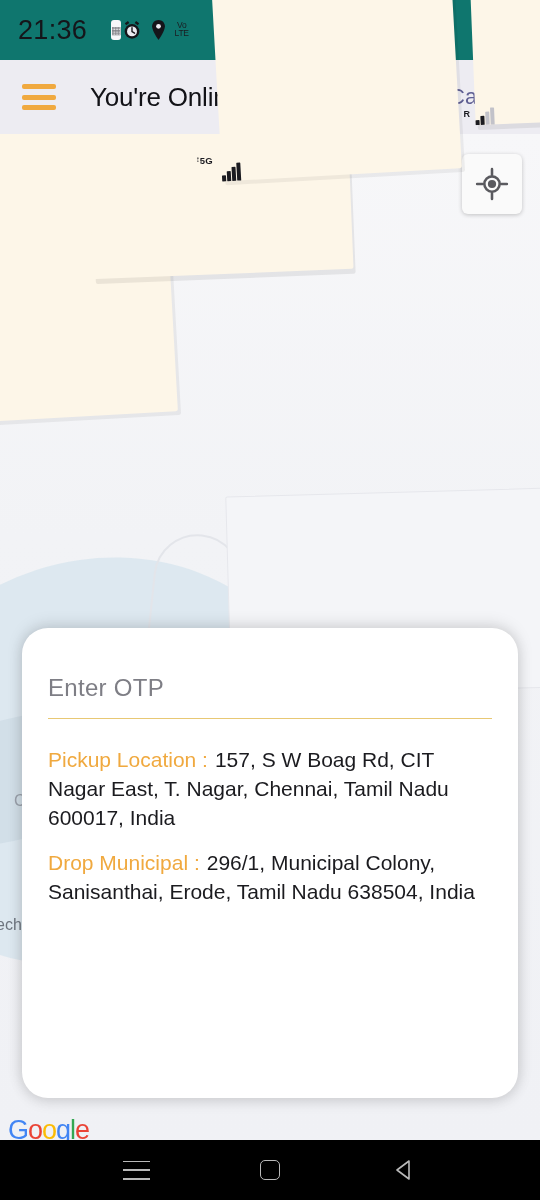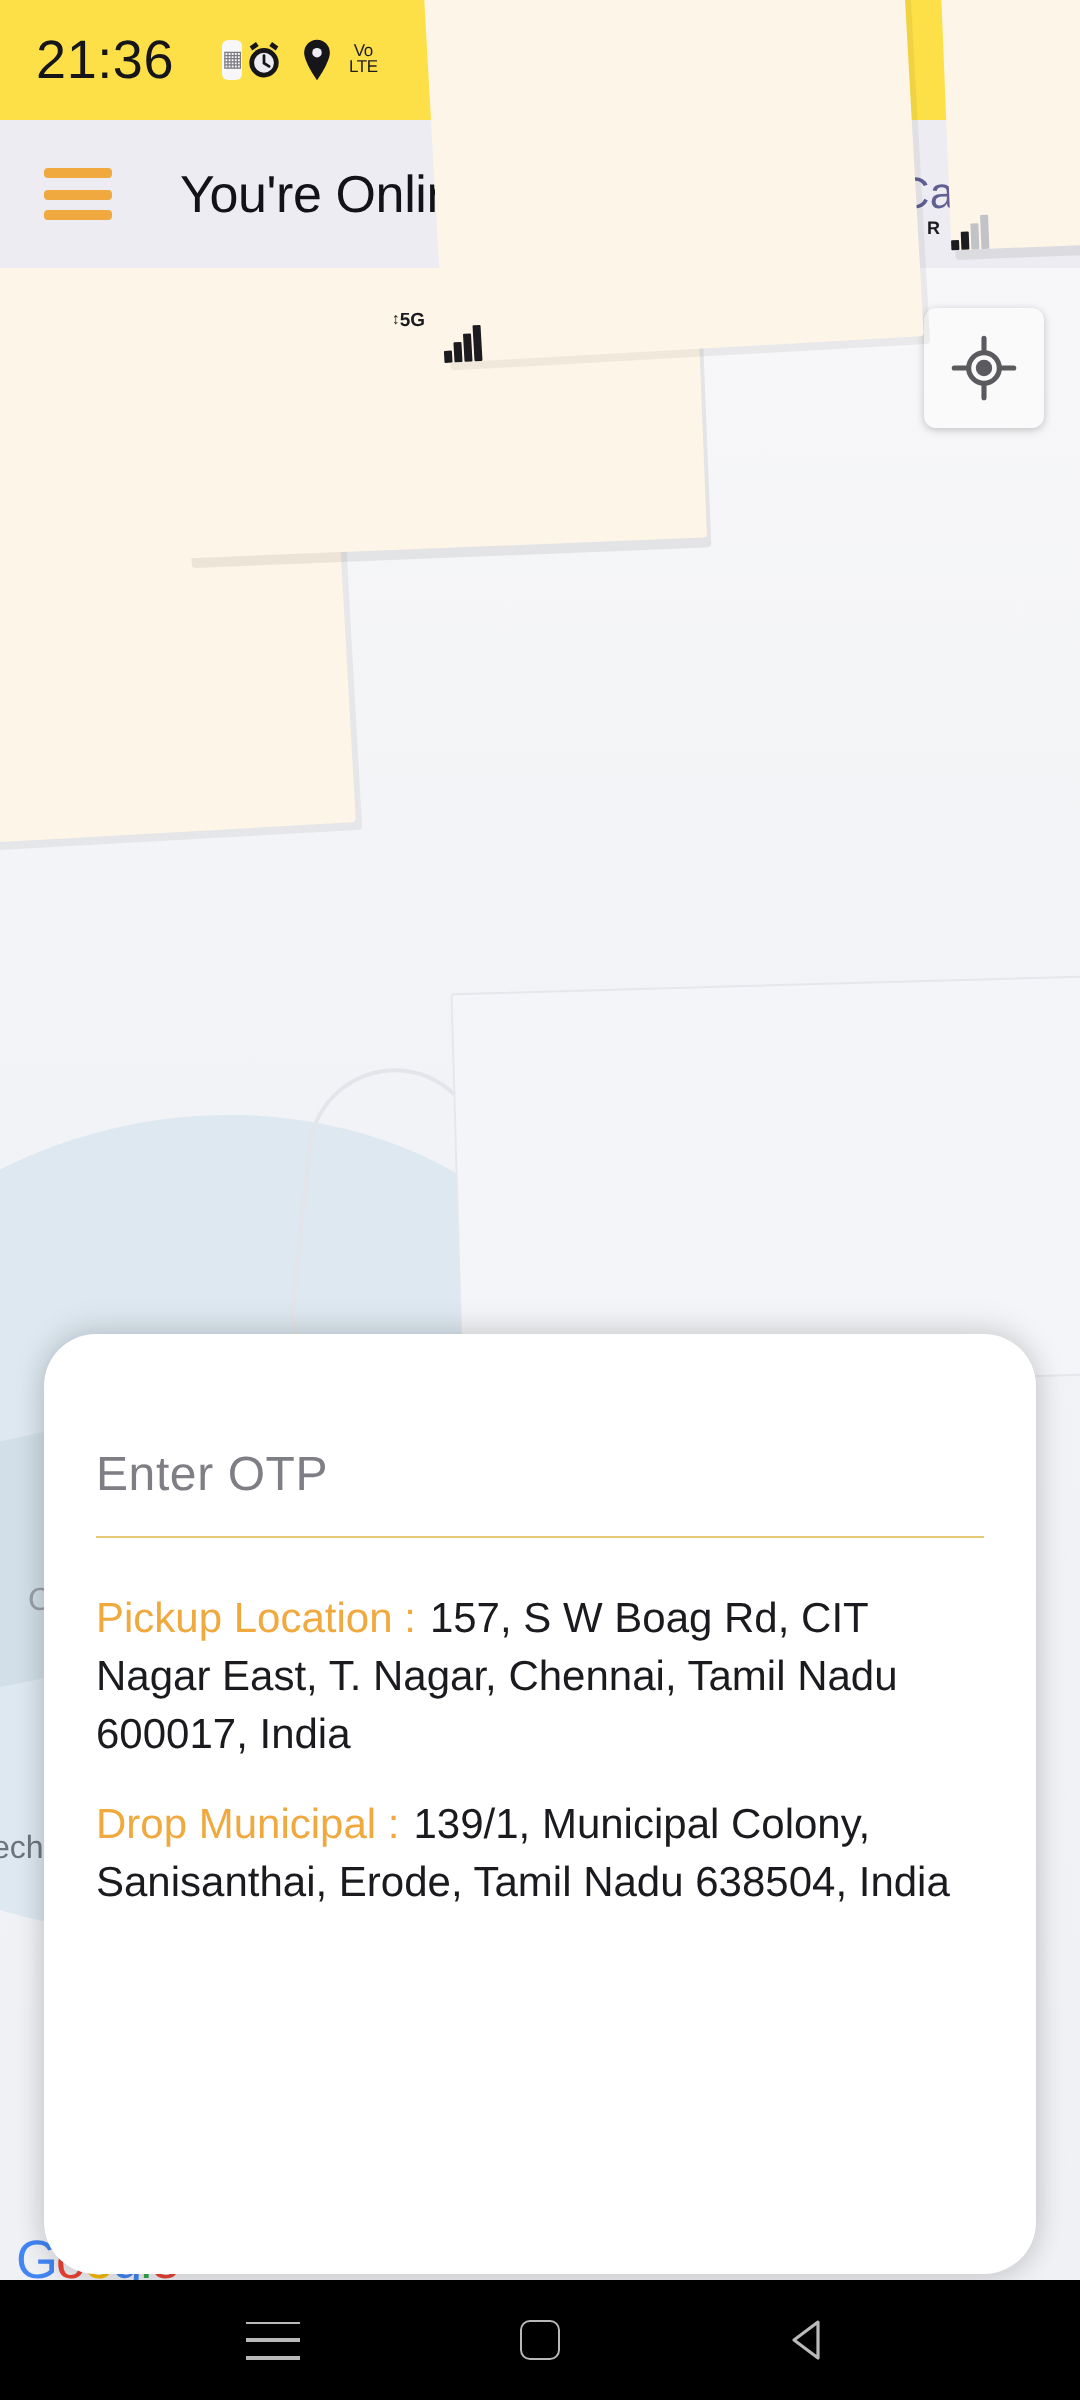--- a/index.html
+++ b/index.html
@@ -9,21 +9,21 @@
     background:#000; overflow:hidden;
   }
   #app {
     position:relative; width:540px; height:1200px; overflow:hidden;
     background:#f3f2f7;
   }
 
   
   .statusbar {
     position:absolute; top:0; left:0; width:540px; height:60px;
-    background:#fde047; display:flex; align-items:center;
+    background:#0f766e; display:flex; align-items:center;
     padding:0 18px; z-index:40;
   }
   .sb-time {
     font-size:27px; color:#15151a; letter-spacing:0.3px;
     font-family:"Liberation Sans", sans-serif;
   }
   .sb-left-icon {
     width:20px; height:20px; margin-left:24px;
     background:#f7f7fa; border-radius:3px;
     display:flex; align-items:center; justify-content:center;
@@ -137,24 +137,24 @@
   }
   .google-logo span:nth-child(1){color:#4285f4}
   .google-logo span:nth-child(2){color:#ea4335}
   .google-logo span:nth-child(3){color:#fbbc05}
   .google-logo span:nth-child(4){color:#4285f4}
   .google-logo span:nth-child(5){color:#34a853}
   .google-logo span:nth-child(6){color:#ea4335}
 
   
   .card {
-    position:absolute; left:22px; top:667px; width:496px; height:470px;
+    position:absolute; left:22px; top:628px; width:496px; height:470px;
     background:#fff; border-radius:26px;
     box-shadow:0 -3px 16px rgba(0,0,0,0.13), 0 4px 14px rgba(0,0,0,0.10);
-    z-index:20; padding:15px 26px;
+    z-index:20; padding:4px 26px;
   }
   .otp-field {
     margin-top:42px; padding-bottom:16px;
     border-bottom:1.6px solid #e8c874;
   }
   .otp-input {
     width:100%; border:none; outline:none; background:transparent;
     font-size:24px; color:#6c6c72; letter-spacing:0.3px;
     font-family:"Liberation Sans", sans-serif;
   }
@@ -313,21 +313,21 @@
 
     <div class="info-block">
 
 
 
       <div class="row mt">
         <span class="lbl">Pickup Location :</span><span class="pad"></span><span class="val">157, S W Boag Rd, CIT Nagar East, T. Nagar, Chennai, Tamil Nadu 600017, India</span>
       </div>
 
       <div class="row mt">
-        <span class="lbl">Drop Municipal :</span><span class="pad"></span><span class="val">139/1, Municipal Colony, Sanisanthai, Erode, Tamil Nadu 638504, India</span>
+        <span class="lbl">Drop Municipal :</span><span class="pad"></span><span class="val">296/1, Municipal Colony, Sanisanthai, Erode, Tamil Nadu 638504, India</span>
       </div>
     </div>
 
   </div>
 
   <div class="navbar">
     <div class="nav-ico">
       <div class="nav-rec">
           <i></i>
           <i></i>

